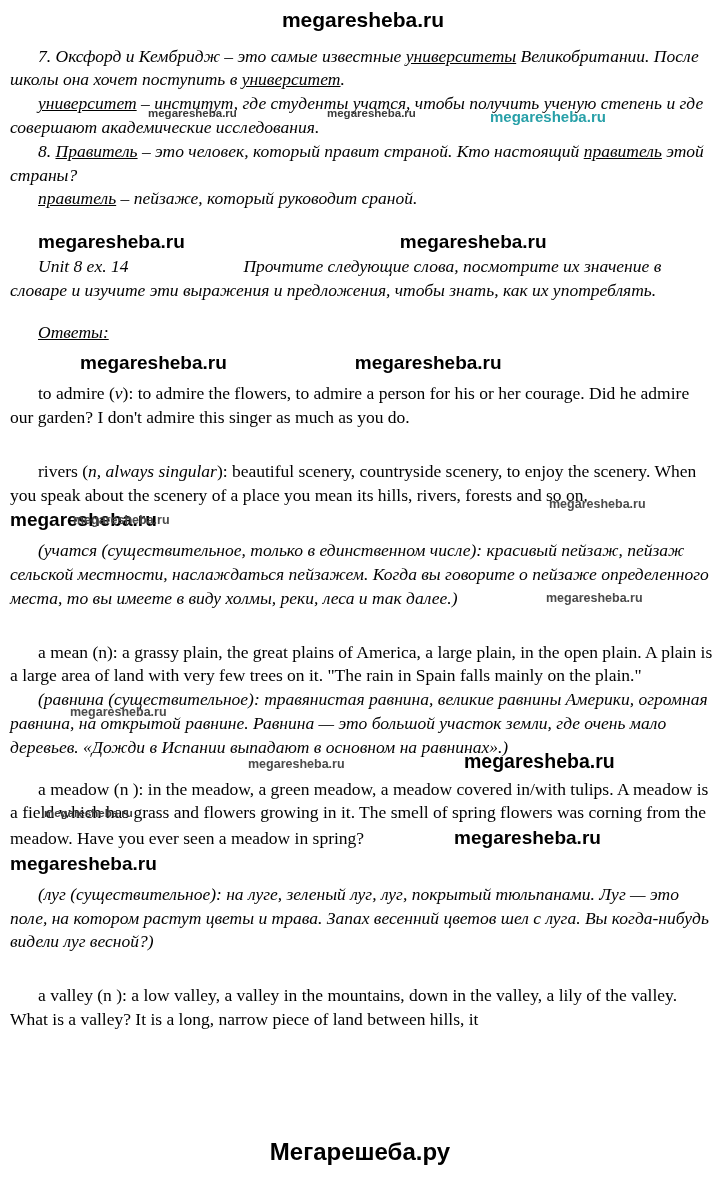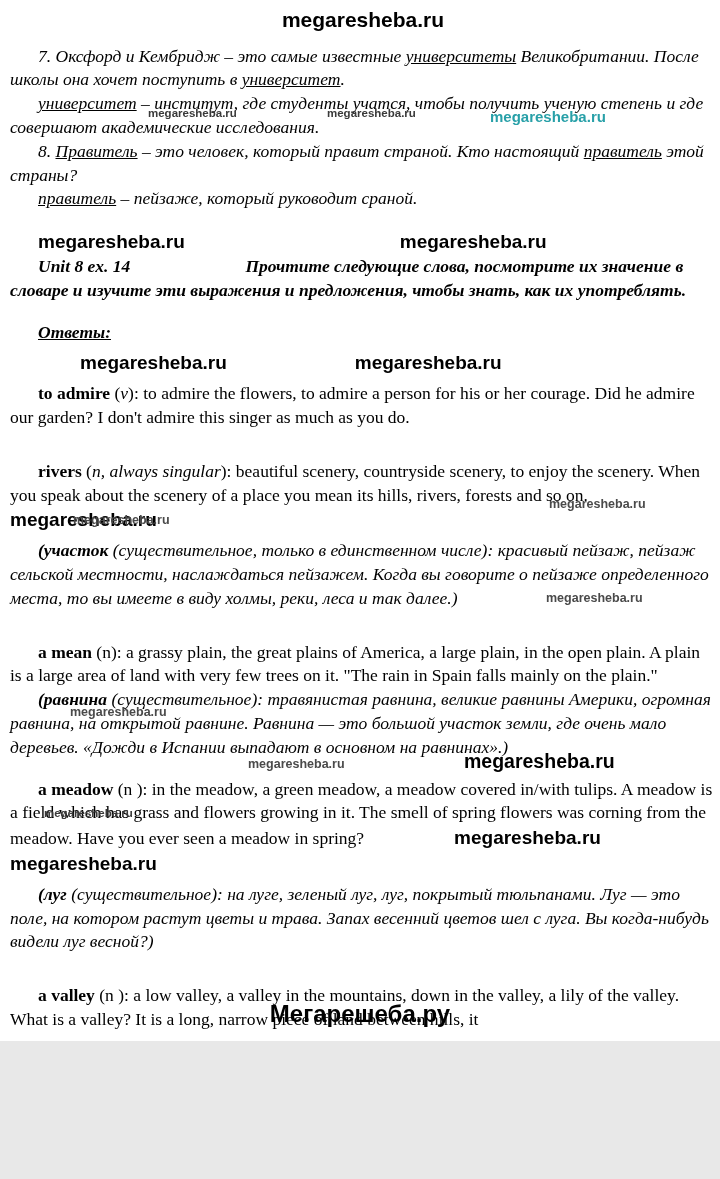--- a/index.html
+++ b/index.html
@@ -1,18 +1,18 @@
 <!DOCTYPE html>
 <html><head>
 <meta charset="utf-8">
 <style>
   html,body{margin:0;padding:0;background:#e8e8e8;}
   .page{
     position:relative;
-    width:720px;height:1041px;
+    width:720px;height:1179px;
     margin:0 auto;
     background:#ffffff;
     font-family:"Liberation Serif", serif;
     font-size:17.5px;
     line-height:1.36;
     color:#000;
     box-sizing:border-box;
     padding:4px 4px 10px 10px;
     overflow:hidden;
   }
@@ -20,21 +20,21 @@
     text-align:center;
     font-family:"Liberation Sans", sans-serif;
     font-weight:700;
     font-size:21px;
     margin:2px 0 10px 0;
   }
   .para{margin:0;text-indent:28px;}
   .mt-sm{margin-top:6px;}
   .mt-md{margin-top:18px;}
   .mt-lg{margin-top:30px;}
-  .b{font-weight:700;}
+  .b{font-weight:400;}
   .i{font-style:italic;}
   .u{text-decoration:underline;}
   .tab{display:inline-block;height:1px;}
   .wm{font-family:"Liberation Sans", sans-serif;font-weight:700;white-space:nowrap;font-style:normal;}
   .wm-bold{font-size:19px;color:#000;}
   .wm-float{
     position:absolute;
     font-family:"Liberation Sans", sans-serif;
     font-weight:700;
     white-space:nowrap;
@@ -73,21 +73,21 @@
       <p class="para"><span class="i">7. Оксфорд и Кембридж – это самые известные </span><span class="i u">университеты</span><span class="i"> Великобритании. После школы она хочет поступить в </span><span class="i u">университет</span><span class="i">.</span></p>
       <p class="para"><span class="i u">университет</span><span class="i"> – институт, где студенты учатся, чтобы получить ученую степень и где совершают академические исследования.</span></p>
       <p class="para"><span class="i">8. </span><span class="i u">Правитель</span><span class="i"> – это человек, который правит страной. Кто настоящий </span><span class="i u">правитель</span><span class="i"> этой страны?</span></p>
       <p class="para"><span class="i u">правитель</span><span class="i"> – пейзаже, который руководит сраной.</span></p>
       <p class="para mt-md"><span class="wm wm-bold">megaresheba.ru</span><span class="tab" style="width: 215px;"></span><span class="wm wm-bold">megaresheba.ru</span></p>
       <p class="para"><span class="b i">Unit 8 ex. 14</span><span class="tab" style="width: 115px;"></span><span class="b i">Прочтите следующие слова, посмотрите их значение в словаре и изучите эти выражения и предложения, чтобы знать, как их употреблять.</span></p>
       <p class="para mt-md"><span class="b i u">Ответы:</span></p>
       <p class="para mt-sm"><span class="tab" style="width: 42px;"></span><span class="wm wm-bold">megaresheba.ru</span><span class="tab" style="width: 128px;"></span><span class="wm wm-bold">megaresheba.ru</span></p>
       <p class="para mt-sm"><span class="b">to admire</span><span class=""> (</span><span class="i">v</span><span class="">): to admire the flowers, to admire a person for his or her courage. Did he admire our garden? I don't admire this singer as much as you do.</span></p>
       <p class="para mt-lg"><span class="b">rivers</span><span class=""> (</span><span class="i">n, always singular</span><span class="">): beautiful scenery, countryside scenery, to enjoy the scenery. When you speak about the scenery of a place you mean its hills, rivers, forests and so on.</span><span class="tab" style="width: 60px;"></span><span class="wm wm-bold">megaresheba.ru</span></p>
-      <p class="para mt-sm"><span class="b i">(участок</span><span class="i"> (существительное, только в единственном числе): красивый пейзаж, пейзаж сельской местности, наслаждаться пейзажем. Когда вы говорите о пейзаже определенного места, то вы имеете в виду холмы, реки, леса и так далее.)</span></p>
+      <p class="para mt-sm"><span class="b i">(учатся</span><span class="i"> (существительное, только в единственном числе): красивый пейзаж, пейзаж сельской местности, наслаждаться пейзажем. Когда вы говорите о пейзаже определенного места, то вы имеете в виду холмы, реки, леса и так далее.)</span></p>
       <p class="para mt-lg"><span class="b">a mean</span><span class=""> (n): a grassy plain, the great plains of America, a large plain, in the open plain. A plain is a large area of land with very few trees on it. "The rain in Spain falls mainly on the plain."</span></p>
       <p class="para"><span class="b i">(равнина</span><span class="i"> (существительное): травянистая равнина, великие равнины Америки, огромная равнина, на открытой равнине. Равнина — это большой участок земли, где очень мало деревьев. «Дожди в Испании выпадают в основном на равнинах».)</span></p>
       <p class="para mt-md"><span class="b">a meadow</span><span class=""> (n ): in the meadow, a green meadow, a meadow covered in/with tulips. A meadow is a field which has grass and flowers growing in it. The smell of spring flowers was corning from the meadow. Have you ever seen a meadow in spring?</span><span class="tab" style="width: 90px;"></span><span class="wm wm-bold">megaresheba.ru</span><span class="tab" style="width: 60px;"></span><span class="wm wm-bold">megaresheba.ru</span></p>
       <p class="para mt-sm"><span class="b i">(луг</span><span class="i"> (существительное): на луге, зеленый луг, луг, покрытый тюльпанами. Луг — это поле, на котором растут цветы и трава. Запах весенний цветов шел с луга. Вы когда-нибудь видели луг весной?)</span></p>
       <p class="para mt-lg"><span class="b">a valley</span><span class=""> (n ): a low valley, a valley in the mountains, down in the valley, a lily of the valley. What is a valley? It is a long, narrow piece of land between hills, it</span></p>
     </div>
 
   <span class="wm-float sz-tiny  wm-f1">megaresheba.ru</span>
   <span class="wm-float sz-tiny  wm-f2">megaresheba.ru</span>
   <span class="wm-float sz-teal  wm-f3">megaresheba.ru</span>

